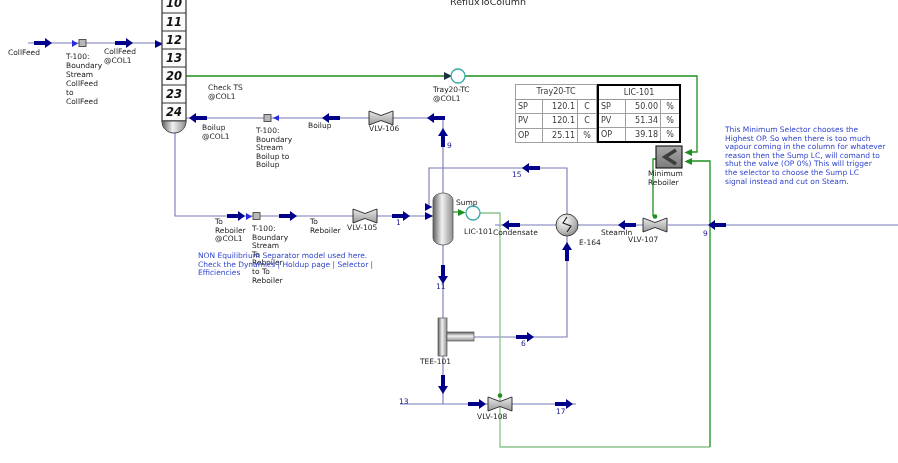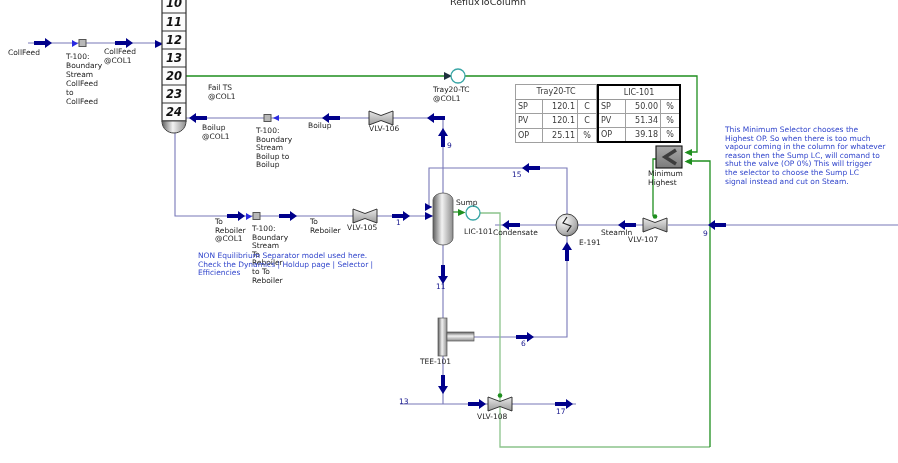--- a/index.html
+++ b/index.html
@@ -176,21 +176,21 @@
 
   <div class="lbl" style="left:8px;top:49px;">CollFeed</div>
   <div class="lbl" style="left:66px;top:52px;line-height:9px;">T-100:
 Boundary
 Stream
 CollFeed
 to
 CollFeed</div>
   <div class="lbl" style="left:104px;top:48px;">CollFeed
 @COL1</div>
-  <div class="lbl" style="left:208px;top:84px;">Fail TS
+  <div class="lbl" style="left:208px;top:84px;">Check TS
 @COL1</div>
   <div class="lbl" style="left:202px;top:124px;">Boilup
 @COL1</div>
   <div class="lbl" style="left:256px;top:127px;">T-100:
 Boundary
 Stream
 Boilup to
 Boilup</div>
   <div class="lbl" style="left:308px;top:122px;">Boilup</div>
   <div class="lbl" style="left:369px;top:125px;">VLV-106</div>
@@ -220,26 +220,26 @@
   <div class="lbl" style="left:464px;top:228px;">LIC-101</div>
   <div class="lbl" style="left:493px;top:229px;">Condensate</div>
   <div class="lbl num" style="left:512px;top:171px;">15</div>
   <div class="lbl num" style="left:436px;top:283px;">11</div>
   <div class="lbl num" style="left:521px;top:340px;">6</div>
   <div class="lbl" style="left:420px;top:358px;text-align:right;">TEE-101</div>
   <div class="lbl num" style="left:399px;top:398px;">13</div>
   <div class="lbl" style="left:477px;top:413px;">VLV-108</div>
   <div class="lbl num" style="left:556px;top:408px;">17</div>
 
-  <div class="lbl" style="left:579px;top:239px;">E-191</div>
+  <div class="lbl" style="left:579px;top:239px;">E-164</div>
   <div class="lbl" style="left:601px;top:229px;">SteamIn</div>
   <div class="lbl" style="left:628px;top:236px;">VLV-107</div>
   <div class="lbl num" style="left:703px;top:230px;">9</div>
   <div class="lbl" style="left:648px;top:170px;">Minimum
-Highest</div>
+Reboiler</div>
   <div class="lbl blue" style="left:725px;top:126px;width:175px;">This Minimum Selector chooses the
 Highest OP. So when there is too much
 vapour coming in the column for whatever
 reason then the Sump LC, will comand to
 shut the valve  (OP 0%)  This will trigger
 the selector to choose the Sump LC
 signal instead and cut on Steam.</div>
 
   <div id="ctable">
     <table class="ptab ptab-left">

